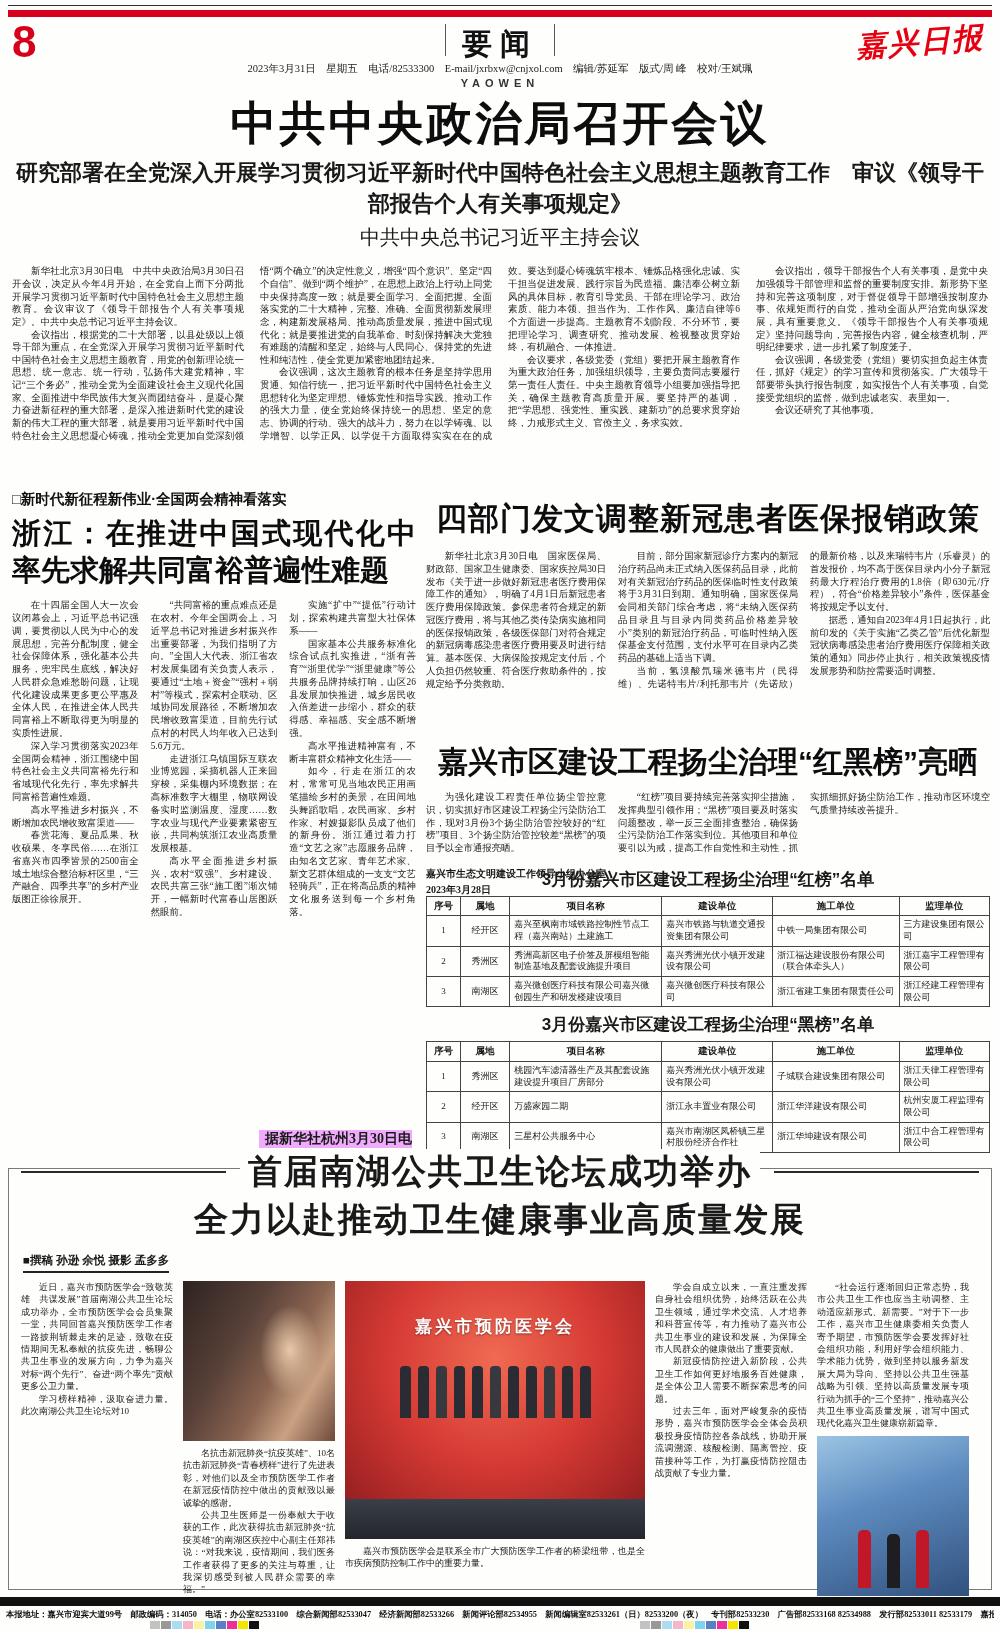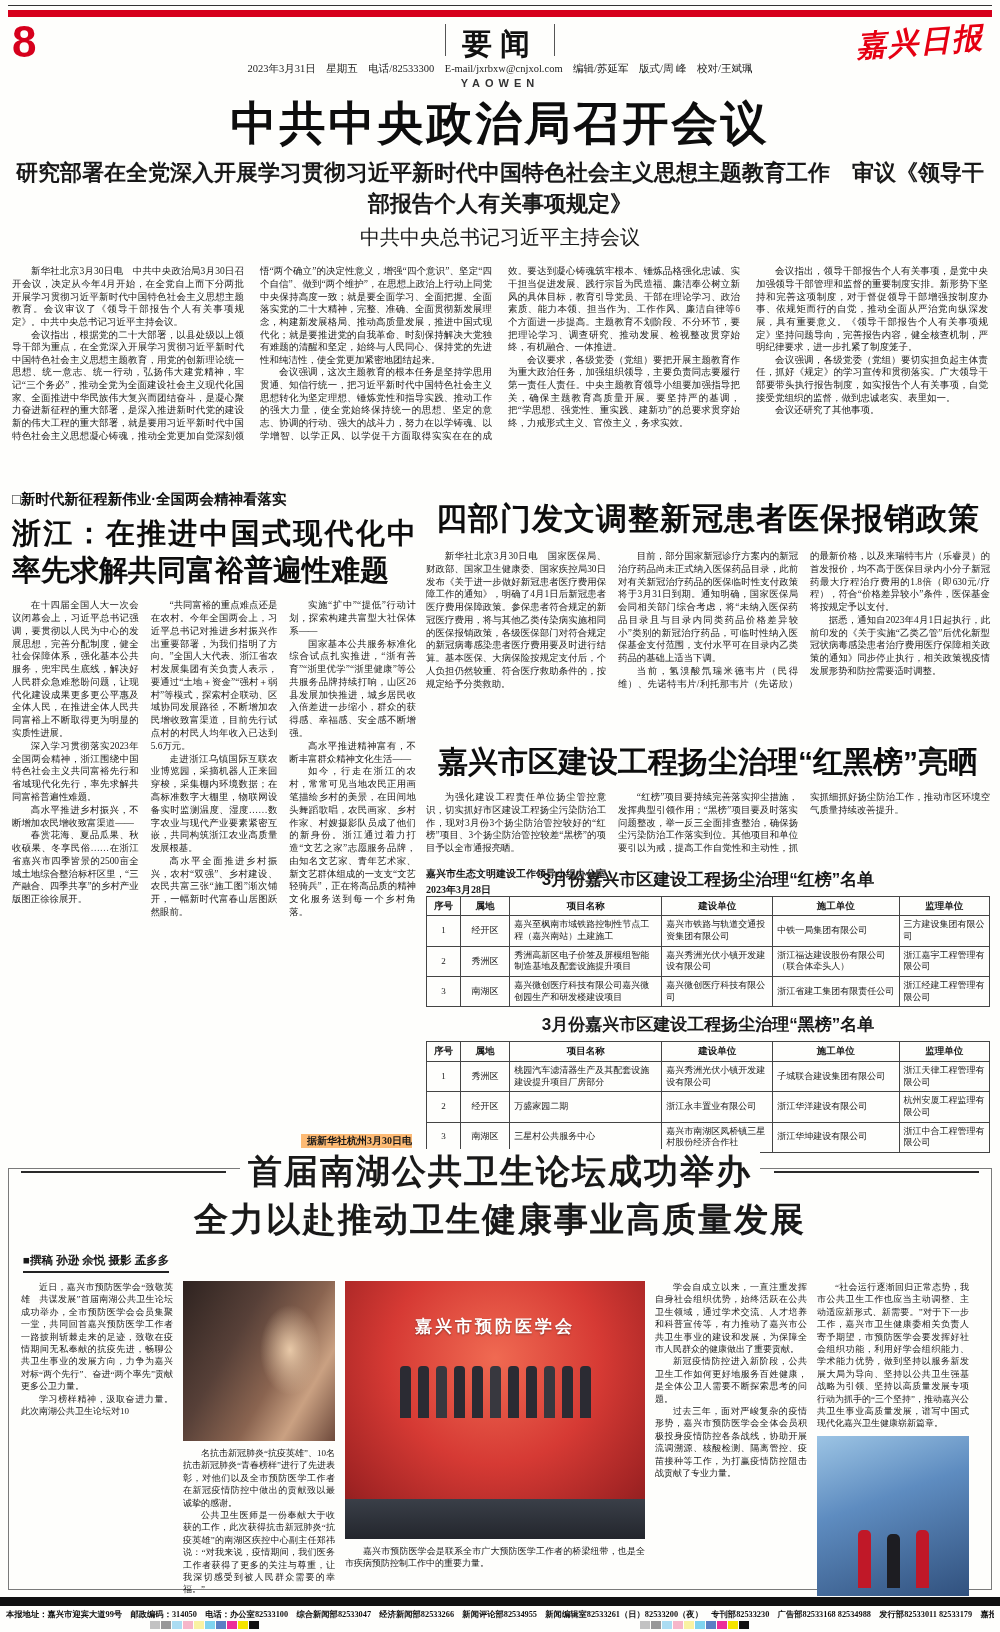--- a/index.html
+++ b/index.html
@@ -39,22 +39,22 @@
   .lead .subhead2{font-family:"Liberation Sans",sans-serif;font-size:20px;font-weight:400;
     text-align:center;margin-top:4px;}
   .lead .art-body{margin-top:14px;column-count:4;column-gap:16px;
     font-size:9.5px;line-height:1.33;height:236px;overflow:hidden;}
   
   .zhejiang{position:absolute;top:490px;left:12px;width:404px;height:660px;}
   .kicker{font-family:"Liberation Sans",sans-serif;font-size:14.5px;font-weight:700;color:#111;}
   .zhejiang h2{font-size:29px;font-weight:900;line-height:1.28;margin:6px 0 10px;text-align:justify;}
   .zhejiang .art-body{column-count:3;column-gap:12px;font-size:9.4px;line-height:1.36;
     height:548px;overflow:hidden;}
-  .zj-credit{position:absolute;right:4px;bottom:2px;font-weight:700;font-size:10px;
-    background:#fdba74;padding-left:6px;}
+  .zj-credit{position:absolute;right:4px;bottom:2px;font-weight:700;font-size:14px;
+    background:#f0abfc;padding-left:6px;}
   
   .medical{position:absolute;top:498px;left:426px;width:564px;}
   .medical h2{font-size:31px;font-weight:900;text-align:center;letter-spacing:1px;}
   .medical .art-body{margin-top:10px;column-count:3;column-gap:12px;
     font-size:9.4px;line-height:1.36;height:192px;overflow:hidden;}
   
   .dust{position:absolute;top:742px;left:426px;width:564px;}
   .dust h2{font-size:30px;font-weight:900;text-align:center;}
   .dust .art-body{margin-top:8px;column-count:3;column-gap:12px;
     font-size:9.4px;line-height:1.36;height:74px;overflow:hidden;position:relative;}

